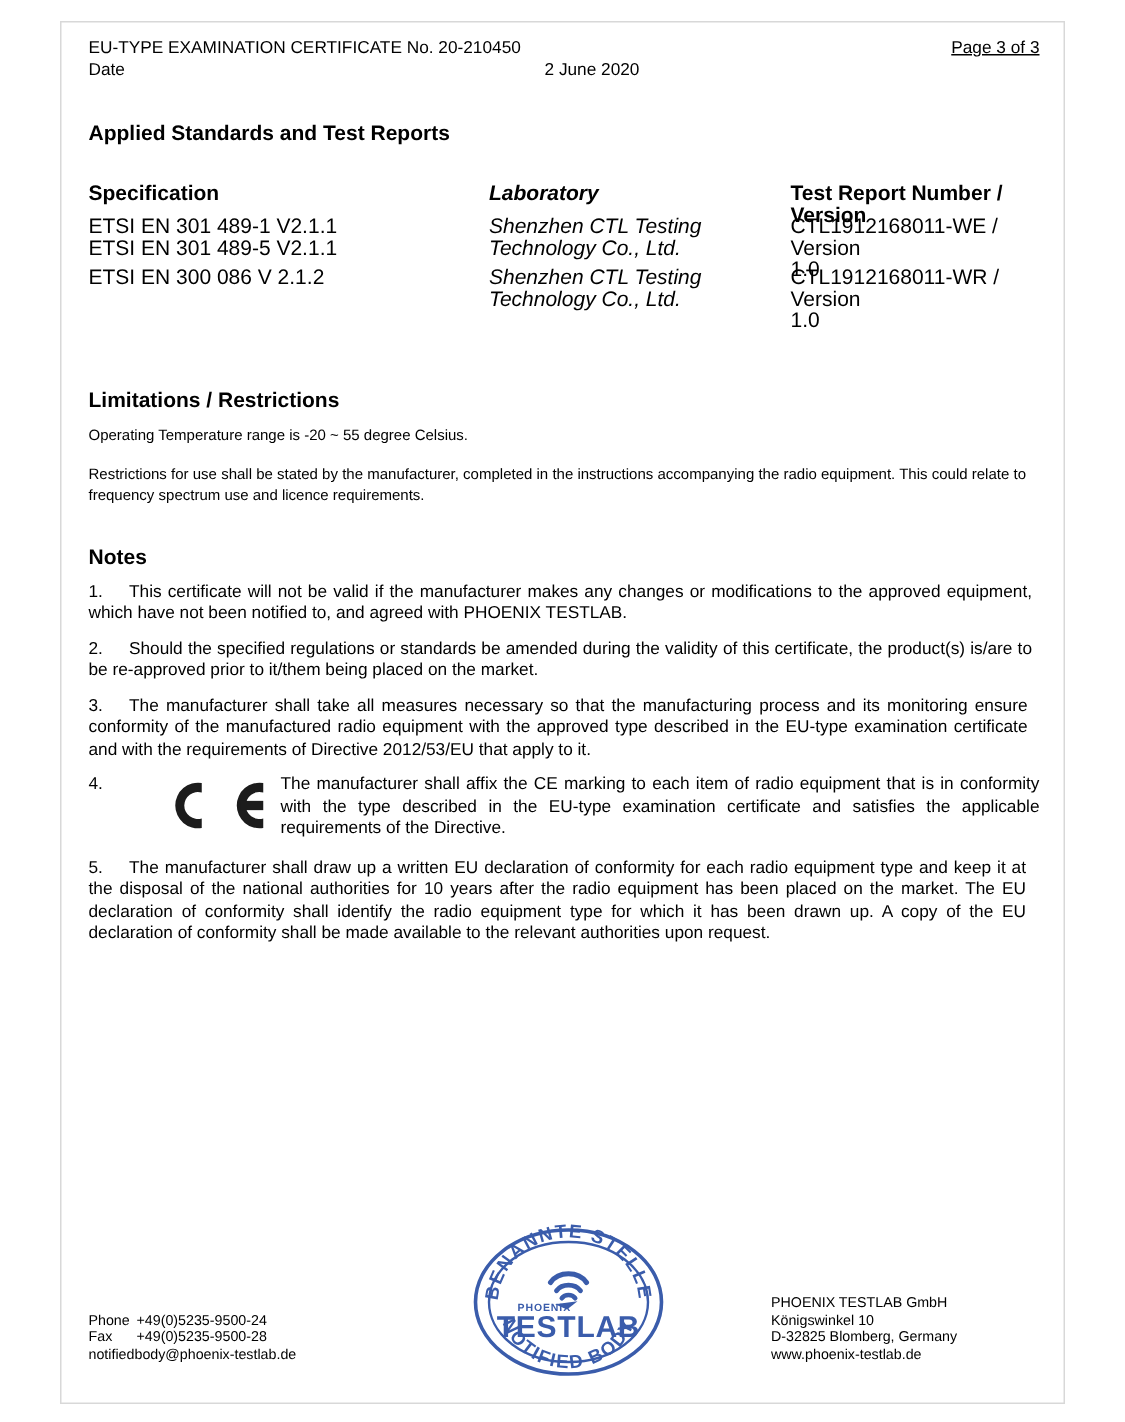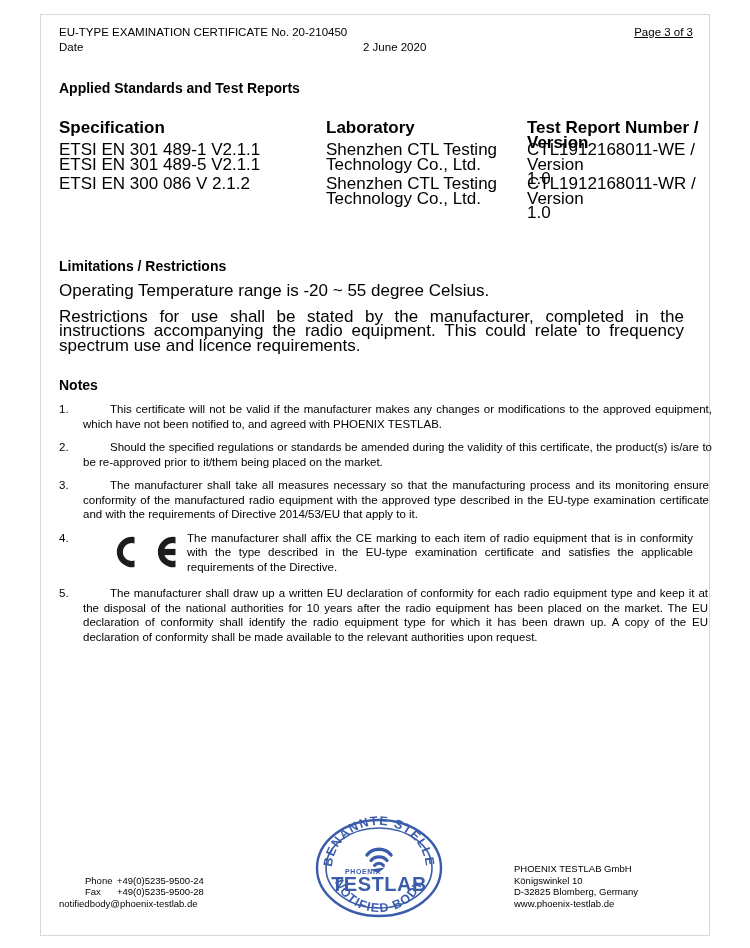--- a/index.html
+++ b/index.html
@@ -48,45 +48,45 @@
   .sec-title {
     font-size: 14px;
     font-weight: bold;
     line-height: 15px;
   }
 
   
   .tbl { position: relative; width: 634px; }
   .tbl-row { position: relative; }
   .col1 { position: absolute; left: 0;     width: 260px; }
-  .col2 { position: absolute; left: 267px; width: 190px; }
+  .col2 { position: absolute; left: 267px; width: 190px; font-style: italic; }
   .col3 { position: absolute; left: 468px; width: 180px; }
   .tbl .cell {
-    font-size: 17px;
+    font-size: 14px;
     line-height: 14.5px;
   }
   .tbl .hdrcell { font-weight: bold; }
 
   
   .para {
-    font-size: 17px;
+    font-size: 10px;
     line-height: 14.5px;
     text-align: justify;
   }
   .para-plain { text-align: left; }
 
   
   .note { position: relative; font-size: 11.5px; line-height: 14.5px; }
   .note-num {
     position: absolute;
     left: 0;
     top: 0;
     width: 22px;
   }
-  .note-body { text-align: justify; margin-left: 24px; }
+  .note-body { text-align: justify; }
 
   
   .note-ce { position: relative; font-size: 11.5px; line-height: 14.5px; }
   .ce-mark {
     position: absolute;
     left: 38px;
     top: 0px;
   }
   .note-ce-body {
     margin-left: 128px;
@@ -105,21 +105,20 @@
     position: absolute;
     left: 0;
     bottom: 12px;
     font-size: 9.5px;
     line-height: 11.5px;
     white-space: nowrap;
   }
   .foot-left .lbl {
     display: inline-block;
     width: 32px;
-    margin-left: 26px;
   }
   .foot-right {
     position: absolute;
     left: 455px;
     bottom: 12px;
     font-size: 9.5px;
     line-height: 11.5px;
     white-space: nowrap;
   }
   .seal {
@@ -209,21 +208,21 @@
 
     <div style="height:9px"></div>
     <div class="note">
       <span class="note-num">2.</span>
       <div class="note-body" style="text-indent:27px; width:629px">Should the specified regulations or standards be amended during the validity of this certificate, the product(s) is/are to be re-approved prior to it/them being placed on the market.</div>
     </div>
 
     <div style="height:9px"></div>
     <div class="note">
       <span class="note-num">3.</span>
-      <div class="note-body" style="text-indent:27px; width:626px">The manufacturer shall take all measures necessary so that the manufacturing process and its monitoring ensure conformity of the manufactured radio equipment with the approved type described in the EU-type examination certificate and with the requirements of Directive 2014/53/EU that apply to it.</div>
+      <div class="note-body" style="text-indent:27px; width:626px">The manufacturer shall take all measures necessary so that the manufacturing process and its monitoring ensure conformity of the manufactured radio equipment with the approved type described in the EU-type examination certificate and with the requirements of Directive 2012/53/EU that apply to it.</div>
     </div>
 
     <div style="height:9px"></div>
     <div class="note-ce">
       <span class="note-num">4.</span>
       <div class="ce-mark">
         <svg width="84" height="42" viewBox="0 0 84 42" aria-hidden="true">
 
           <path d="M 37.5 6.0
                    A 15.2 15.2 0 1 0 37.5 36.0

